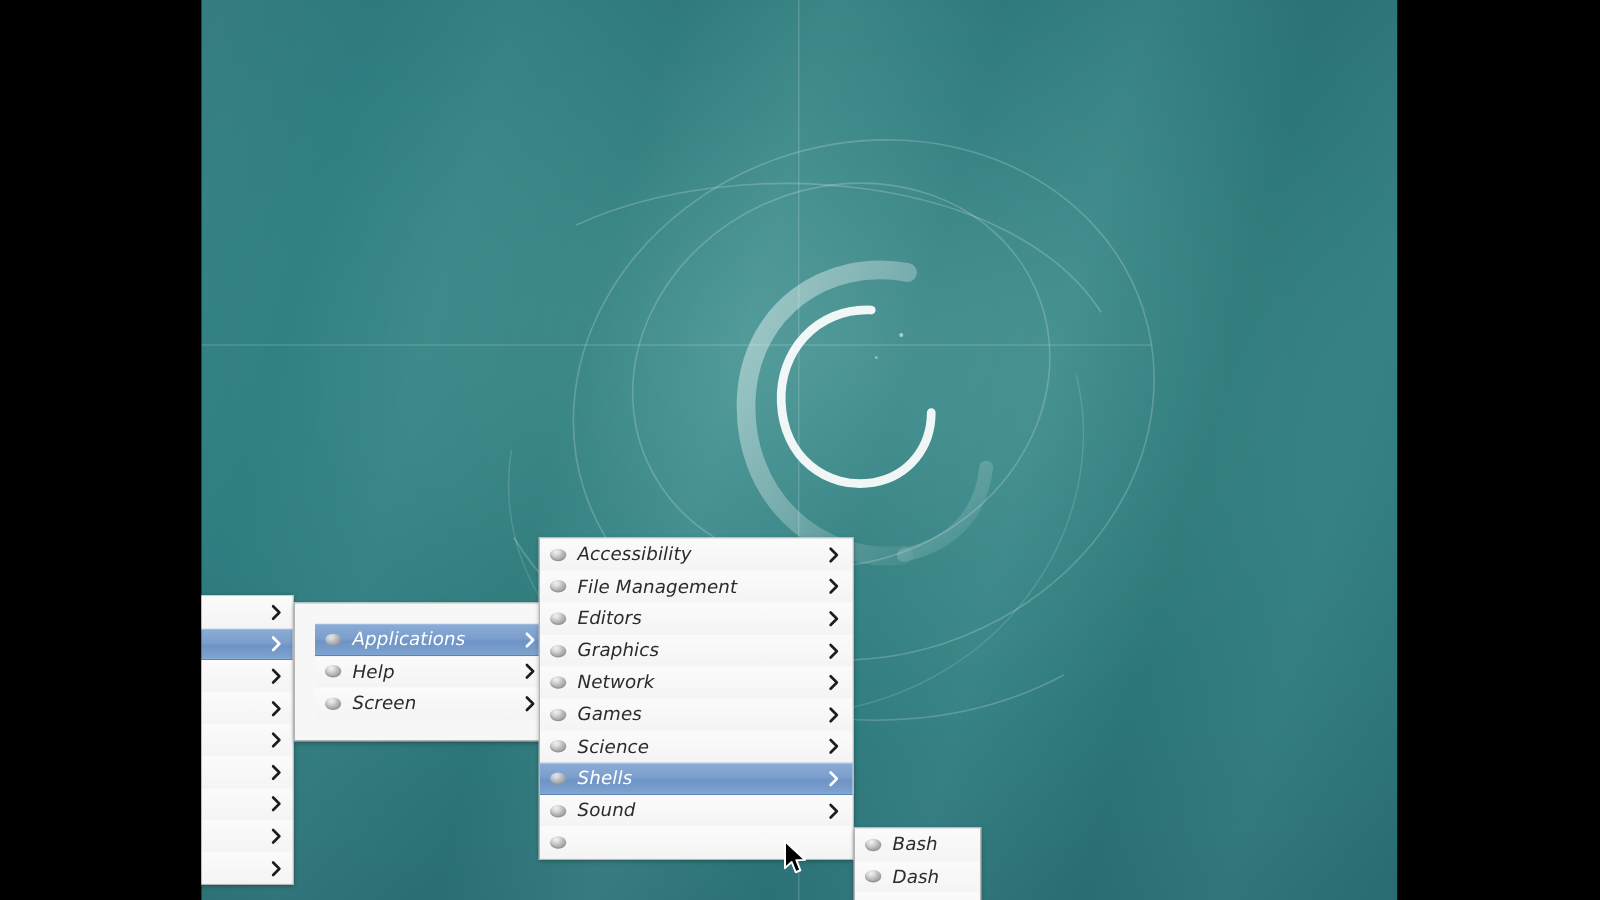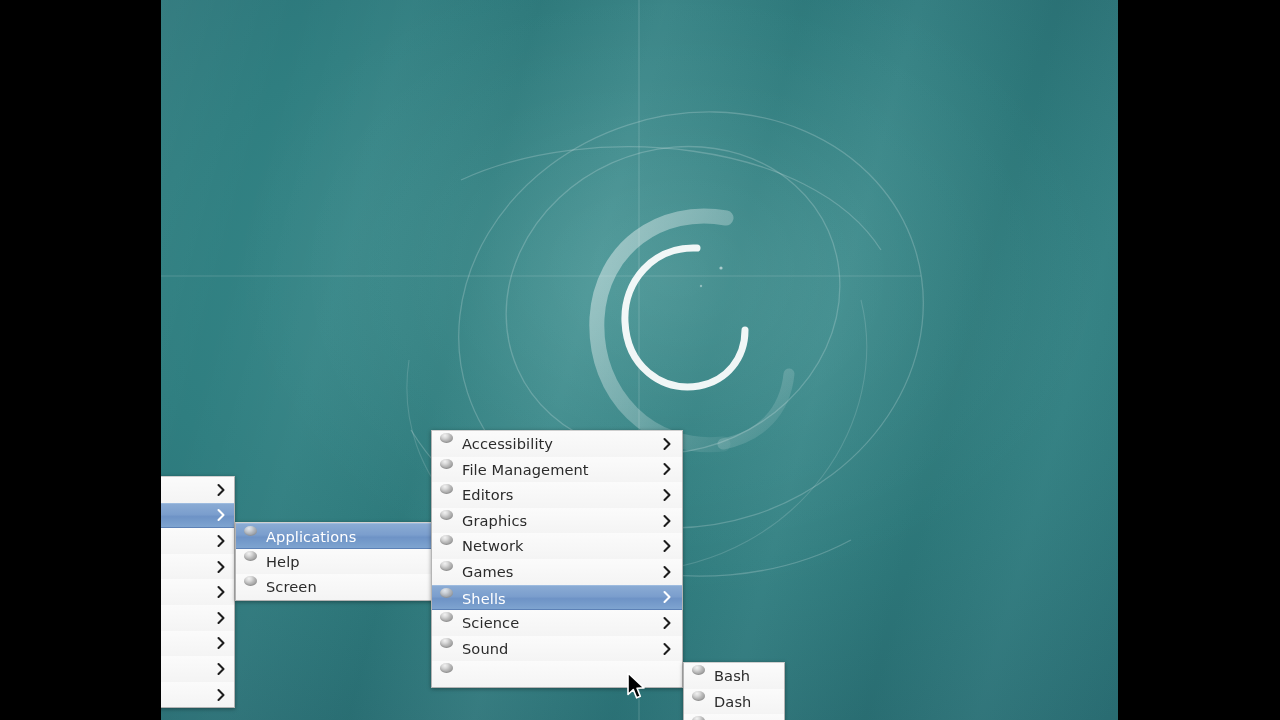--- a/index.html
+++ b/index.html
@@ -44,25 +44,26 @@
     background:#f7f7f7;
     border:1px solid #b4b4b4;
     border-top-color:#cfcfcf;
     box-shadow:0 1px 4px rgba(0,0,0,0.38);
     padding:4px 0;
     font-size:0; 
   }
   .menu-item {
     position:relative;
     display:flex;
-    align-items:flex-start;
+    align-items:center;
     height:25.6px;
     padding:0 0 0 8px;
     white-space:nowrap;
     background:linear-gradient(to bottom,#fbfbfb 0%,#f4f4f4 100%);
+    font-style:italic;
   }
   .menu-item.selected {
     background:linear-gradient(to bottom,#8aabd4 0%,#7b9ecd 45%,#6e93c6 55%,#7ea4d0 100%);
     border-top:1px solid #9dbbdf;
     border-bottom:1px solid #5c81b6;
     height:25.6px;
   }
 
   .mi-icon {
     width:14px; height:14px;
@@ -103,21 +104,21 @@
   #menu-root {
     left:83px; top:476px;
     width:152px;
     padding:0;
     border-left:none;
   }
   #menu-root .menu-item { padding-left:8px; }
   #menu-root .mi-arrow { right:8px; }
 
   
-  #menu-level2 { left:235px; top:522px; width:221px; padding:0; }
+  #menu-level2 { left:235px; top:482px; width:221px; padding:16px; }
   #menu-level2 .mi-arrow { right:10px; }
 
   
   #menu-level3 { left:431px; top:430px; width:252px; padding:0; }
   #menu-level3 .mi-arrow { right:10px; }
 
   
   #menu-level4 { left:683px; top:662px; width:102px; padding:0; }
 
   
@@ -332,32 +333,32 @@
       </div>
       <div class="menu-item">
         <span class="mi-icon"></span>
         <span class="mi-label">Games</span>
         <span class="mi-arrow">
           <svg viewBox="0 0 10 14" width="10" height="14" fill="none">
             <polyline class="chev" points="2.5,2 7.5,7 2.5,12" stroke-width="2.1" stroke-linecap="round" stroke-linejoin="round"></polyline>
           </svg>
         </span>
       </div>
+      <div class="menu-item">
+        <span class="mi-icon"></span>
+        <span class="mi-label">Science</span>
+        <span class="mi-arrow">
+          <svg viewBox="0 0 10 14" width="10" height="14" fill="none">
+            <polyline class="chev" points="2.5,2 7.5,7 2.5,12" stroke-width="2.1" stroke-linecap="round" stroke-linejoin="round"></polyline>
+          </svg>
+        </span>
+      </div>
       <div class="menu-item selected">
         <span class="mi-icon"></span>
         <span class="mi-label">Shells</span>
-        <span class="mi-arrow">
-          <svg viewBox="0 0 10 14" width="10" height="14" fill="none">
-            <polyline class="chev" points="2.5,2 7.5,7 2.5,12" stroke-width="2.1" stroke-linecap="round" stroke-linejoin="round"></polyline>
-          </svg>
-        </span>
-      </div>
-      <div class="menu-item">
-        <span class="mi-icon"></span>
-        <span class="mi-label">Science</span>
         <span class="mi-arrow">
           <svg viewBox="0 0 10 14" width="10" height="14" fill="none">
             <polyline class="chev" points="2.5,2 7.5,7 2.5,12" stroke-width="2.1" stroke-linecap="round" stroke-linejoin="round"></polyline>
           </svg>
         </span>
       </div>
       <div class="menu-item">
         <span class="mi-icon"></span>
         <span class="mi-label">Sound</span>
         <span class="mi-arrow">

